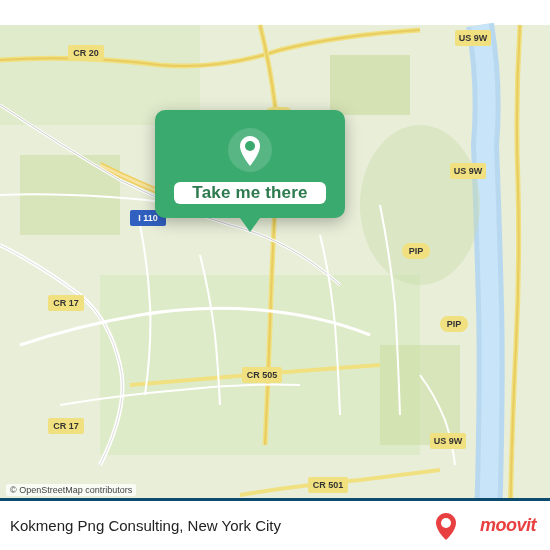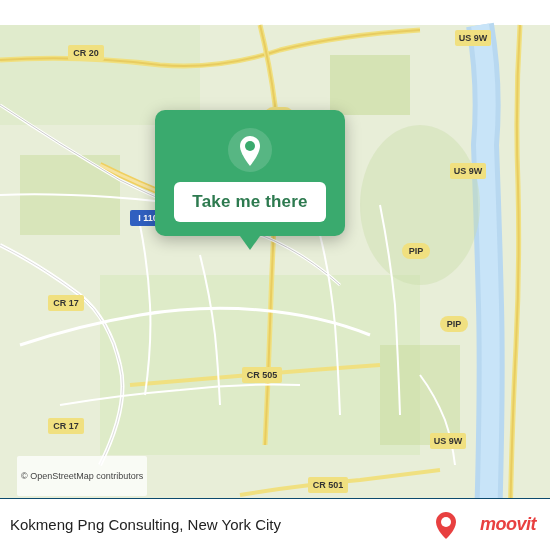--- a/index.html
+++ b/index.html
@@ -60,38 +60,38 @@
       margin-bottom: 10px;
     }
 
     #take-me-there-btn {
       color: #2d7a4f;
       font-size: 17px;
       font-weight: 600;
       background: #fff;
       border: none;
       border-radius: 6px;
-      padding: 10px 18px;
+      padding: 1px 18px;
       cursor: pointer;
       white-space: nowrap;
       letter-spacing: 0.01em;
     }
 
     #bottom-bar {
       position: absolute;
       bottom: 0;
       left: 0;
       width: 100%;
       background: #fff;
       height: 52px;
       display: flex;
       align-items: center;
       justify-content: space-between;
       padding: 0 14px 0 10px;
-      border-top: 1px solid #0c4a6e;
+      border-top: 3px solid #0c4a6e;
       z-index: 20;
     }
 
     #bottom-bar-text {
       font-size: 15px;
       font-weight: 500;
       color: #222;
       flex: 1;
     }
 
@@ -110,25 +110,25 @@
       font-size: 18px;
       font-weight: 700;
       color: #e84040;
       font-style: italic;
       letter-spacing: -0.5px;
     }
 
     #attribution {
       position: absolute;
       bottom: 54px;
-      left: 17px;
+      left: 6px;
       font-size: 9px;
       color: #444;
       background: rgba(255,255,255,0.75);
-      padding: 15px 4px;
+      padding: 1px 4px;
       border-radius: 2px;
       z-index: 15;
     }
   </style>
 </head>
 <body>
 
 <div id="map-container">
 
   <svg id="map-bg" viewBox="0 0 550 500" xmlns="http://www.w3.org/2000/svg">

